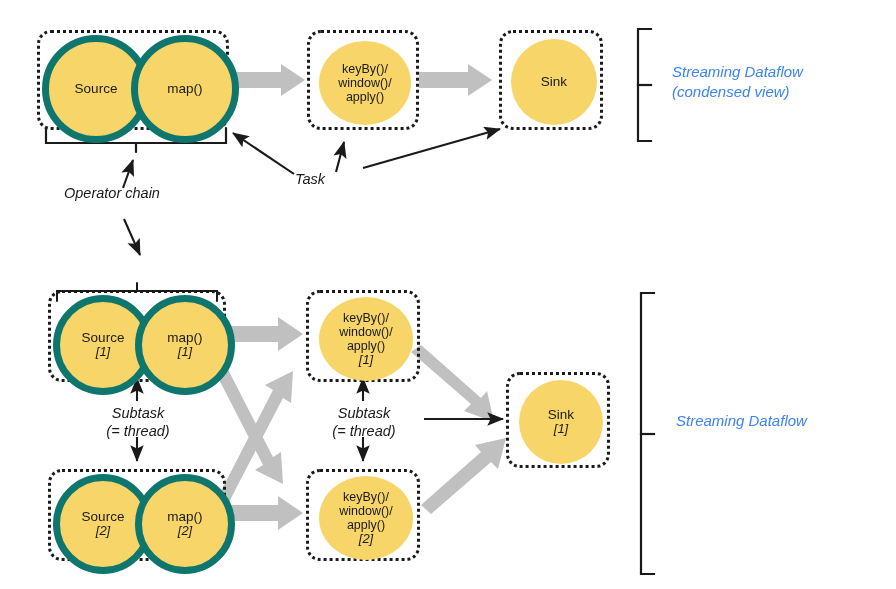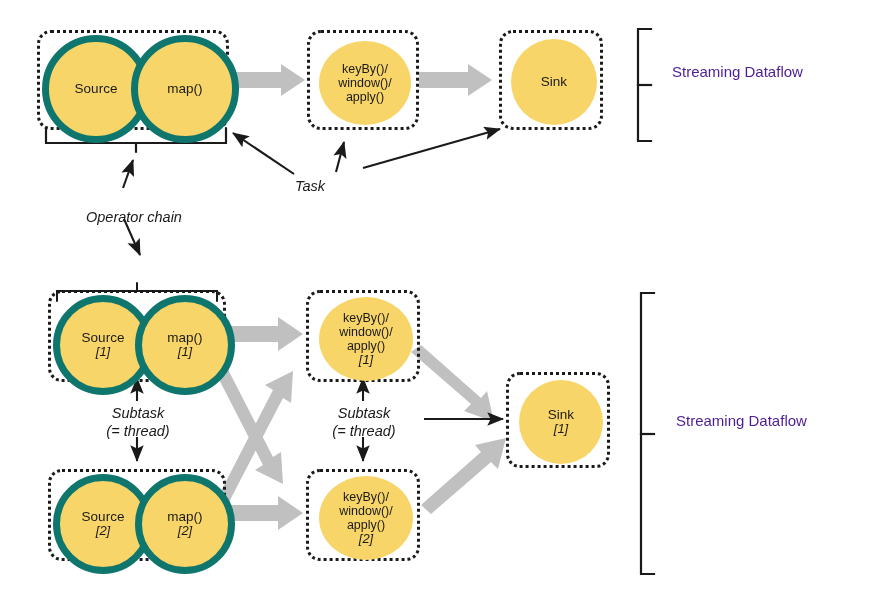--- a/index.html
+++ b/index.html
@@ -59,22 +59,23 @@
   .note {
     position: absolute;
     font-style: italic;
     font-size: 14.5px;
     color: #1a1a1a;
     white-space: nowrap;
     line-height: 1.25;
   }
   .brace-label {
     position: absolute;
+    font-style: italic;
     font-size: 15px;
-    color: #4c1d95;
+    color: #3b82f6;
     line-height: 1.3;
     white-space: nowrap;
   }
 </style>
 </head>
 <body>
 
 <div id="canvas">
 
   <svg id="svg-layer" viewBox="0 0 896 589" xmlns="http://www.w3.org/2000/svg">
@@ -171,30 +172,31 @@
       <span class="lbl small">apply()</span>
     </div>
   </div>
 
   <div class="opbox" style="left:499px; top:30px; width:104px; height:100px;">
     <div class="circle" style="left:9px; top:6px; width:86px; height:86px;">
       <span class="lbl">Sink</span>
     </div>
   </div>
 
-  <div class="note" style="left:64px; top:208px;margin-left:22px;">
+  <div class="note" style="left:64px; top:184px;">
     <span>Operator chain</span>
   </div>
 
-  <div class="note" style="left:295px; top:177px;text-align:center;">
+  <div class="note" style="left:295px; top:170px;text-align:center;">
     <span>Task</span>
   </div>
 
   <div class="brace-label" style="left:672px; top:62px;">
     <div>Streaming Dataflow</div>
+    <div>(condensed view)</div>
   </div>
 
   <div class="opbox" style="left:48px; top:290px; width:178px; height:92px;">
     <div class="circle bordered" style="left:2px; top:2px; width:86px; height:86px;">
       <span class="lbl">Source</span>
       <span class="idx">[1]</span>
     </div>
     <div class="circle bordered" style="left:84px; top:2px; width:86px; height:86px;">
       <span class="lbl">map()</span>
       <span class="idx">[1]</span>

